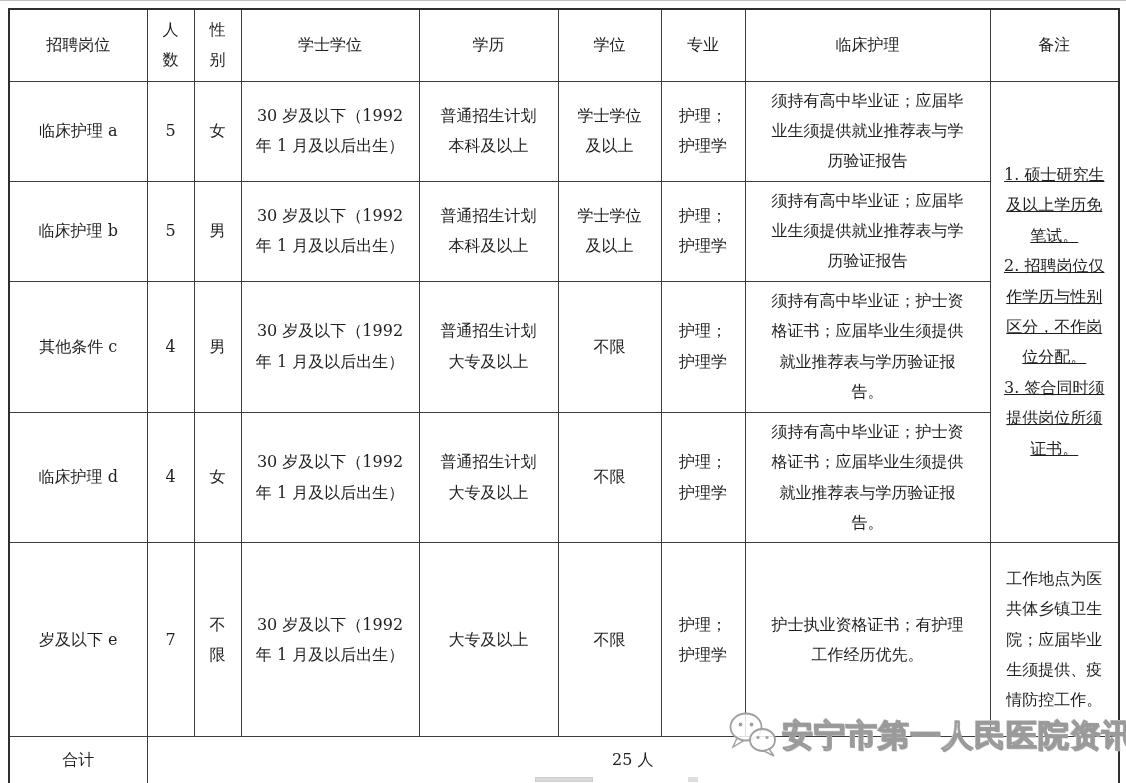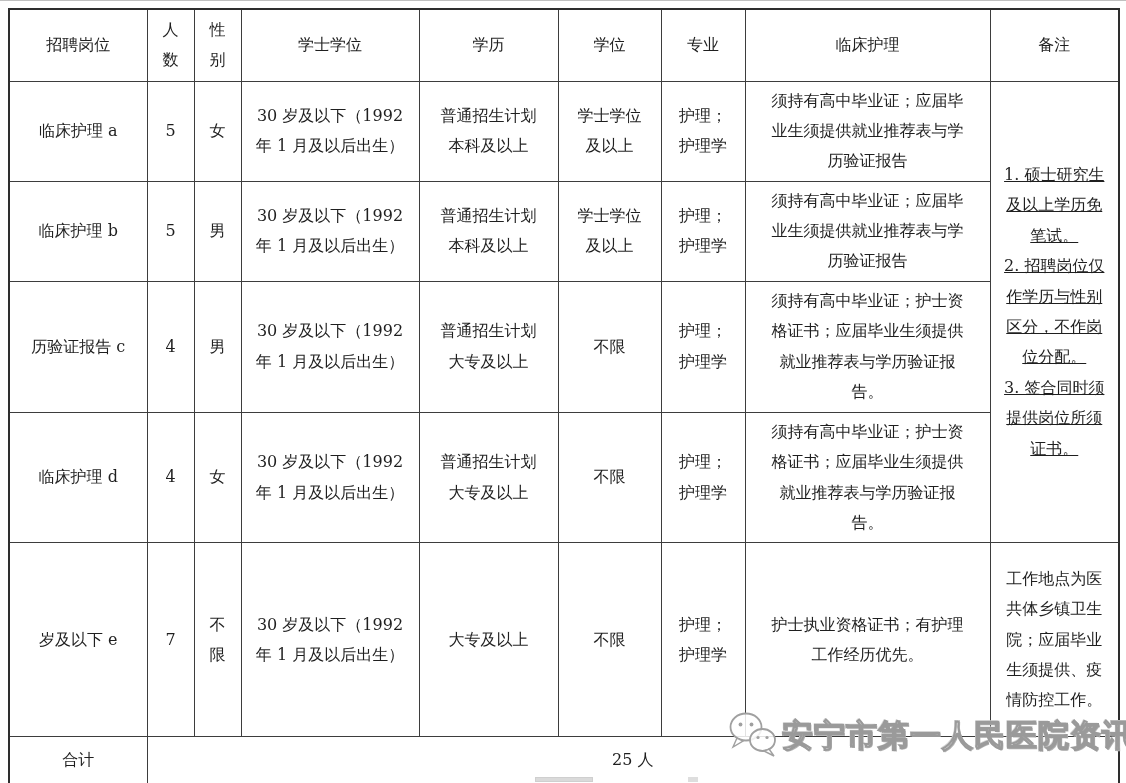--- a/index.html
+++ b/index.html
@@ -161,21 +161,21 @@
       <td class="pre">学士学位
 及以上</td>
       <td class="pre">护理；
 护理学</td>
       <td class="pre">须持有高中毕业证；应届毕
 业生须提供就业推荐表与学
 历验证报告</td>
     </tr>
 
     <tr class="h-c">
-      <td>历验证报告 c</td>
+      <td>其他条件 c</td>
       <td>4</td>
       <td>男</td>
       <td class="pre cell-left">30 岁及以下（1992
 年 1 月及以后出生）</td>
       <td class="pre">普通招生计划
 大专及以上</td>
       <td>不限</td>
       <td class="pre">护理；
 护理学</td>
       <td class="pre">须持有高中毕业证；护士资

